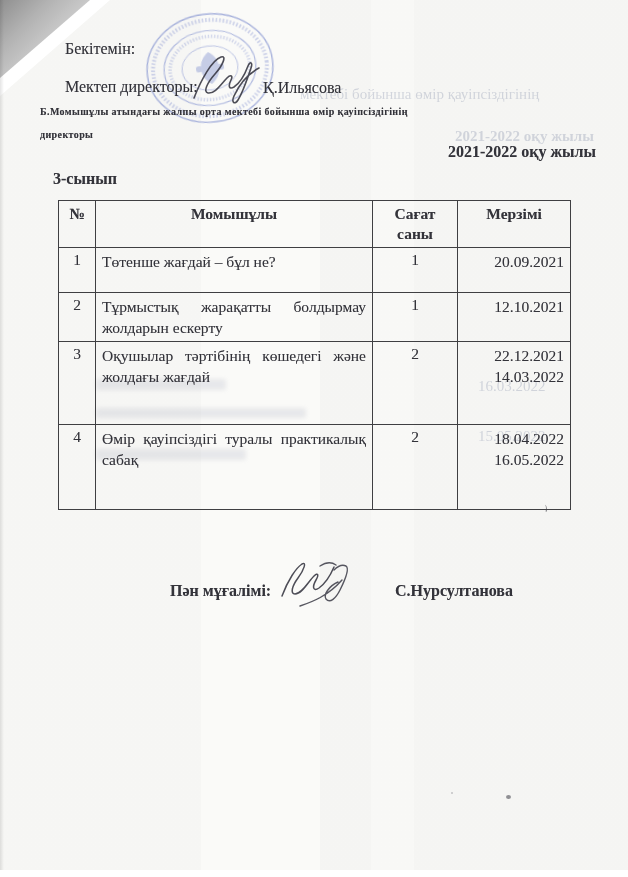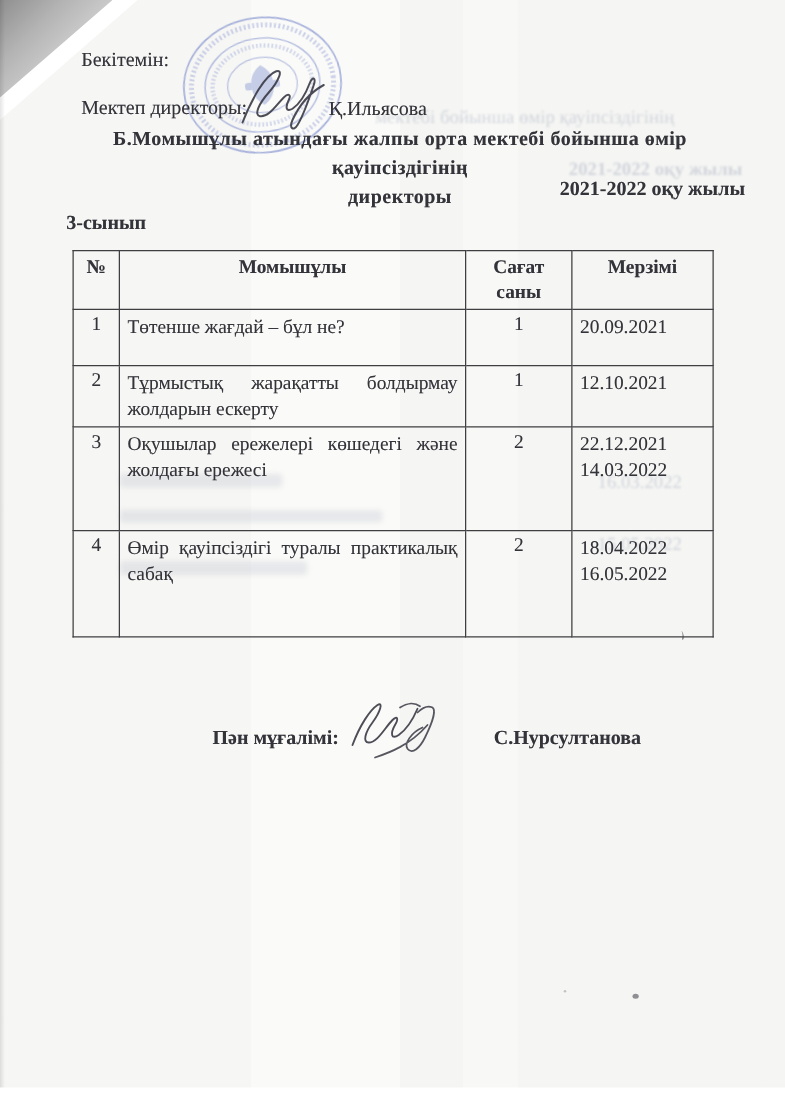--- a/index.html
+++ b/index.html
@@ -23,35 +23,35 @@
   .corner-white{position:absolute;top:0;left:0;width:110px;height:96px;background:#fff;
     clip-path:polygon(0 0,100% 0,0 100%);}
   .corner-gray{position:absolute;top:0;left:0;width:90px;height:78px;
     background:linear-gradient(135deg,#8f8f8f 0%,#b3b3b3 30%,#d4d4d4 65%,#ebebeb 100%);
     clip-path:polygon(0 0,100% 0,0 100%);}
   .edge-left{position:absolute;left:0;top:0;width:4px;height:100%;
     background:linear-gradient(to right,rgba(0,0,0,0.10),rgba(0,0,0,0));}
   .bottom-strip{position:absolute;left:0;right:0;bottom:0;height:7px;background:#fff;}
   .speck{position:absolute;border-radius:50%;}
   
-  .title-block{position:absolute;left:40px;right:28px;top:100px;text-align:center;
-    font-weight:bold;font-size:16px;line-height:23px;letter-spacing:0.4px;
+  .title-block{position:absolute;left:40px;right:28px;top:100px;text-align:left;
+    font-weight:bold;font-size:10px;line-height:23px;letter-spacing:0.4px;
     text-shadow:0 0 0.4px rgba(40,40,48,0.4);white-space:normal;}
   
   table.sched{position:absolute;left:58px;top:200px;width:512px;
     border-collapse:collapse;table-layout:fixed;
     font-size:15.5px;color:#33333a;}
   table.sched th,table.sched td{
     border:1.6px solid #3f3f42;vertical-align:top;padding:3px 6px;
     text-shadow:0 0 0.4px rgba(40,40,48,0.3);overflow:hidden;}
   table.sched th{font-weight:bold;text-align:center;line-height:20px;}
   td.c-num{text-align:center;}
   td.c-topic{text-align:justify;line-height:21px;padding-left:9px;padding-right:9px;}
   td.c-hours{text-align:center;}
-  td.c-date{text-align:left;line-height:21px;}
+  td.c-date{text-align:right;line-height:21px;}
   
   .stamp{position:absolute;left:140px;top:10px;width:140px;height:116px;
     transform:rotate(-7deg);filter:blur(0.5px);opacity:0.85;}
   
   .sig{position:absolute;}
   
   .bleed{position:absolute;color:#7d88a4;opacity:0.30;filter:blur(0.7px);
     font-size:15px;white-space:nowrap;}
   .smudge{position:absolute;background:rgba(118,130,156,0.14);filter:blur(2px);
     border-radius:3px;}
@@ -137,21 +137,21 @@
         <tr style="height: 42px;">
           <td class="c-num">2</td>
           <td class="c-topic">Тұрмыстық жарақатты болдырмау жолдарын ескерту</td>
           <td class="c-hours">1</td>
           <td class="c-date">
             <div>12.10.2021</div>
           </td>
         </tr>
         <tr style="height: 83px;">
           <td class="c-num">3</td>
-          <td class="c-topic">Оқушылар ережелері көшедегі және жолдағы ережесі</td>
+          <td class="c-topic">Оқушылар тәртібінің көшедегі және жолдағы жағдай</td>
           <td class="c-hours">2</td>
           <td class="c-date">
             <div>22.12.2021</div>
             <div>14.03.2022</div>
           </td>
         </tr>
         <tr style="height: 85px;">
           <td class="c-num">4</td>
           <td class="c-topic">Өмір қауіпсіздігі туралы практикалық сабақ</td>
           <td class="c-hours">2</td>

